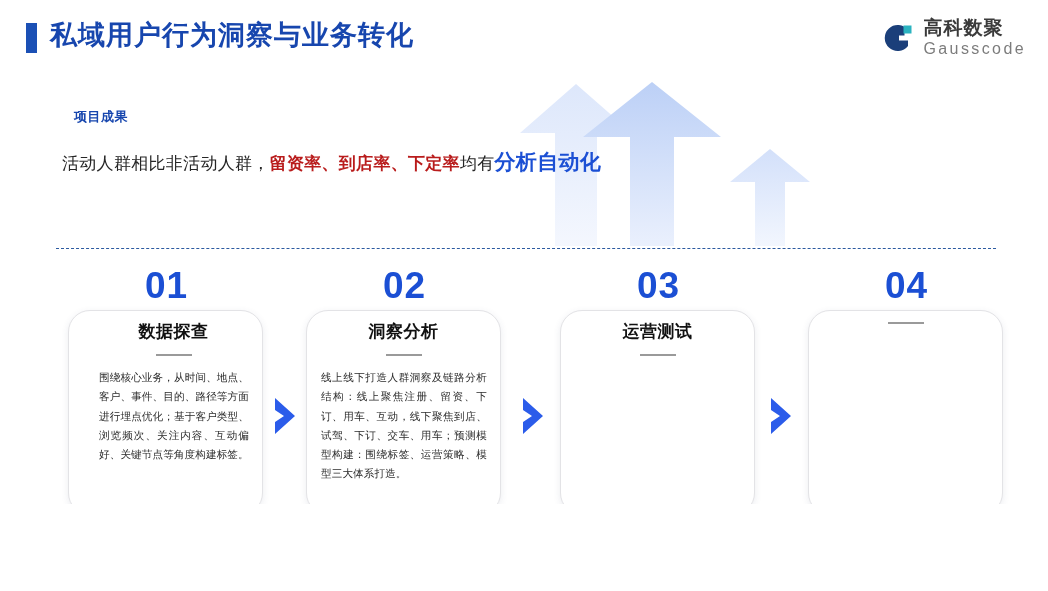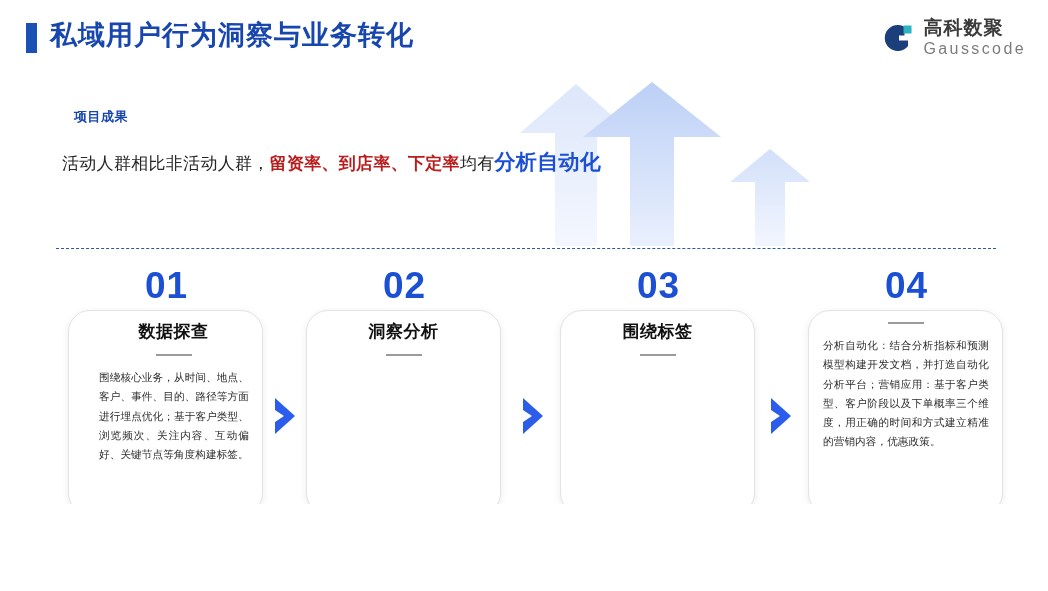--- a/index.html
+++ b/index.html
@@ -277,40 +277,40 @@
     <div class="chev" style="left:272px;">
       <svg width="26" height="40" viewBox="0 0 26 40">
         <path d="M 3 2 L 23 20 L 3 38 L 3 26 L 12 20 L 3 14 Z" fill="#2b5cea"></path>
       </svg>
     </div>
 
     <div class="step" style="left:306px;">
       <div class="step-num">02</div>
       <div class="step-title">洞察分析</div>
       <div class="step-rule"></div>
+      <div class="step-body">线上线下打造人群洞察及链路分析结构：线上聚焦注册、留资、下订、用车、互动，线下聚焦到店、试驾、下订、交车、用车；预测模型构建：围绕标签、运营策略、模型三大体系打造。</div>
     </div>
 
     <div class="chev" style="left:520px;">
       <svg width="26" height="40" viewBox="0 0 26 40">
         <path d="M 3 2 L 23 20 L 3 38 L 3 26 L 12 20 L 3 14 Z" fill="#2b5cea"></path>
       </svg>
     </div>
 
     <div class="step" style="left:560px;">
       <div class="step-num">03</div>
-      <div class="step-title">围绕标签</div>
+      <div class="step-title">运营测试</div>
       <div class="step-rule"></div>
     </div>
 
     <div class="chev" style="left:768px;">
       <svg width="26" height="40" viewBox="0 0 26 40">
         <path d="M 3 2 L 23 20 L 3 38 L 3 26 L 12 20 L 3 14 Z" fill="#2b5cea"></path>
       </svg>
     </div>
 
     <div class="step" style="left:808px;">
       <div class="step-num">04</div>
       <div class="step-rule"></div>
-      <div class="step-body">分析自动化：结合分析指标和预测模型构建开发文档，并打造自动化分析平台；营销应用：基于客户类型、客户阶段以及下单概率三个维度，用正确的时间和方式建立精准的营销内容，优惠政策。</div>
     </div>
 
   </div>
 </div>
 
 </body></html>

